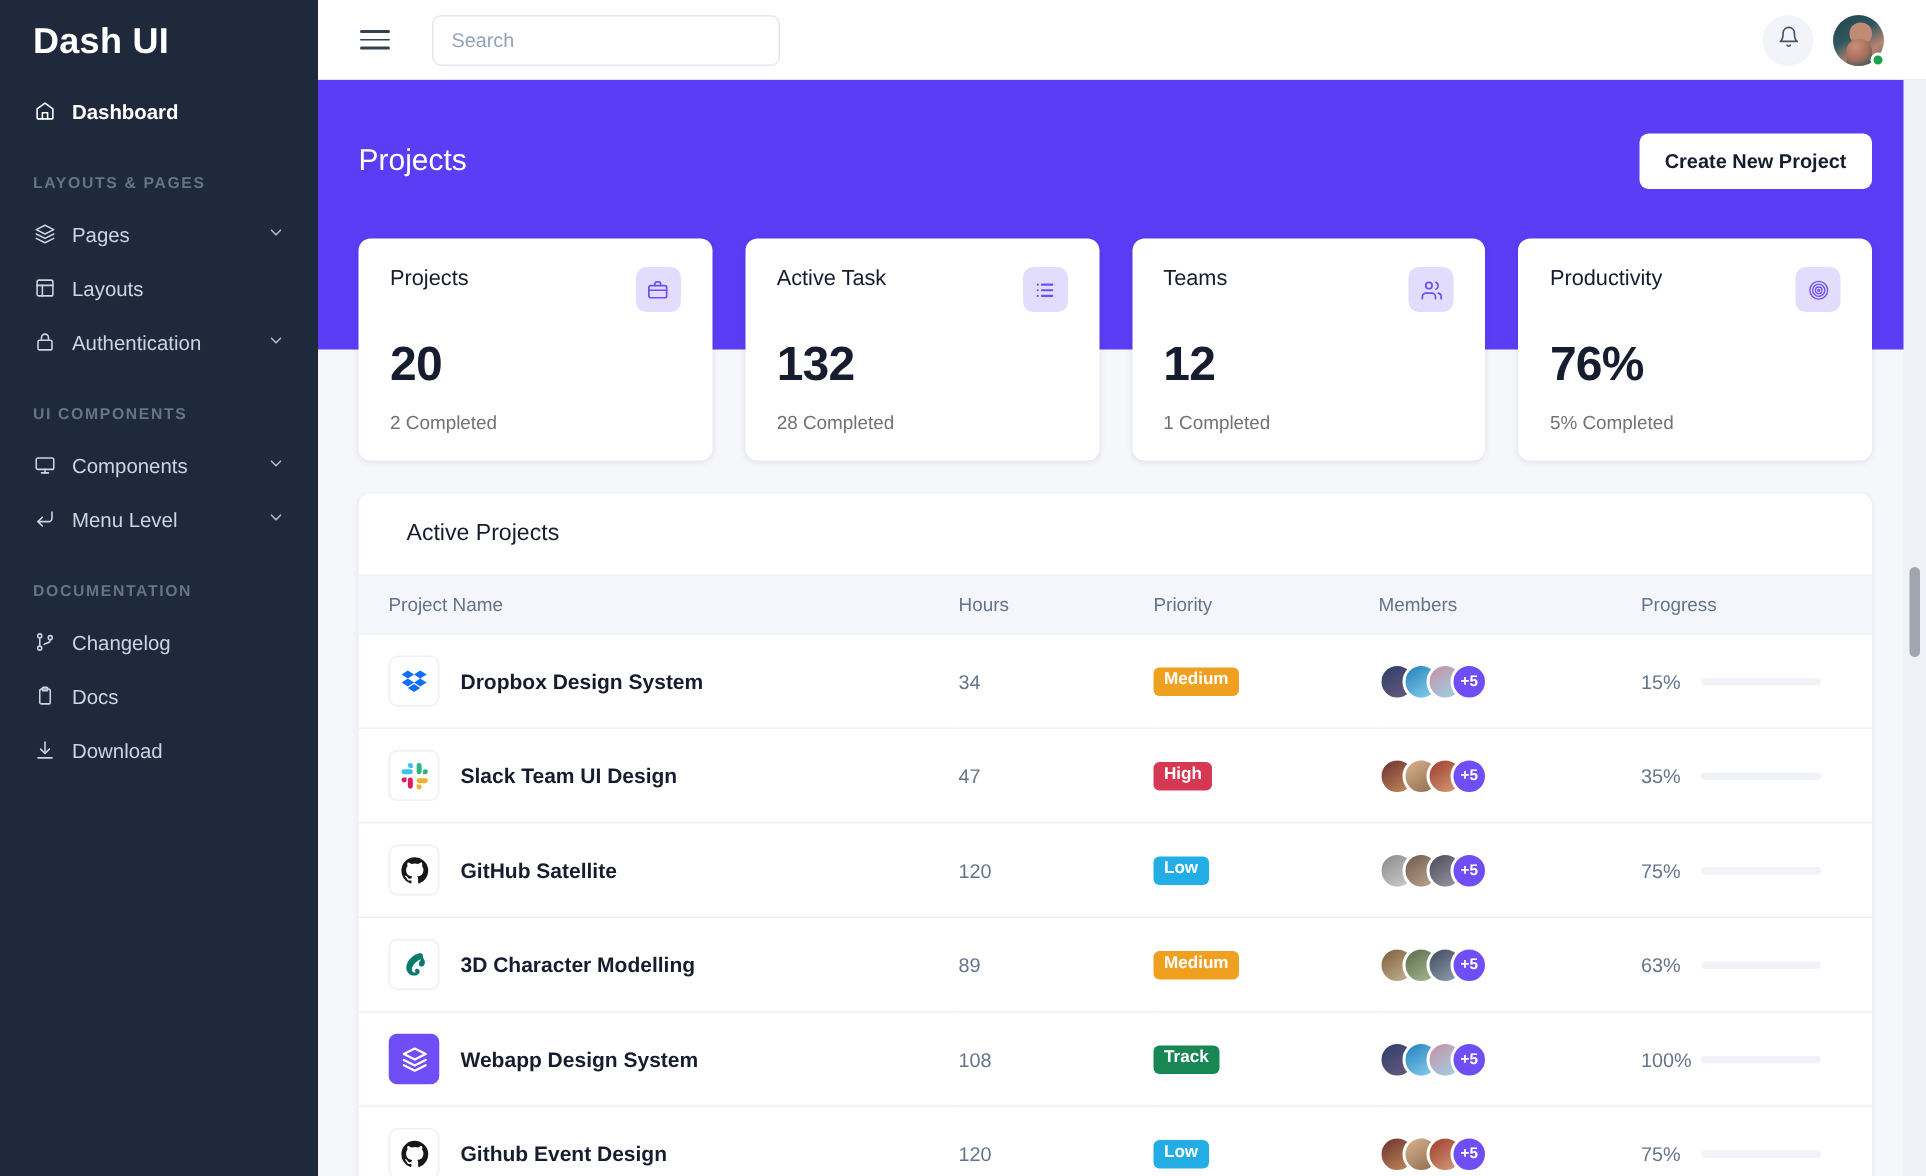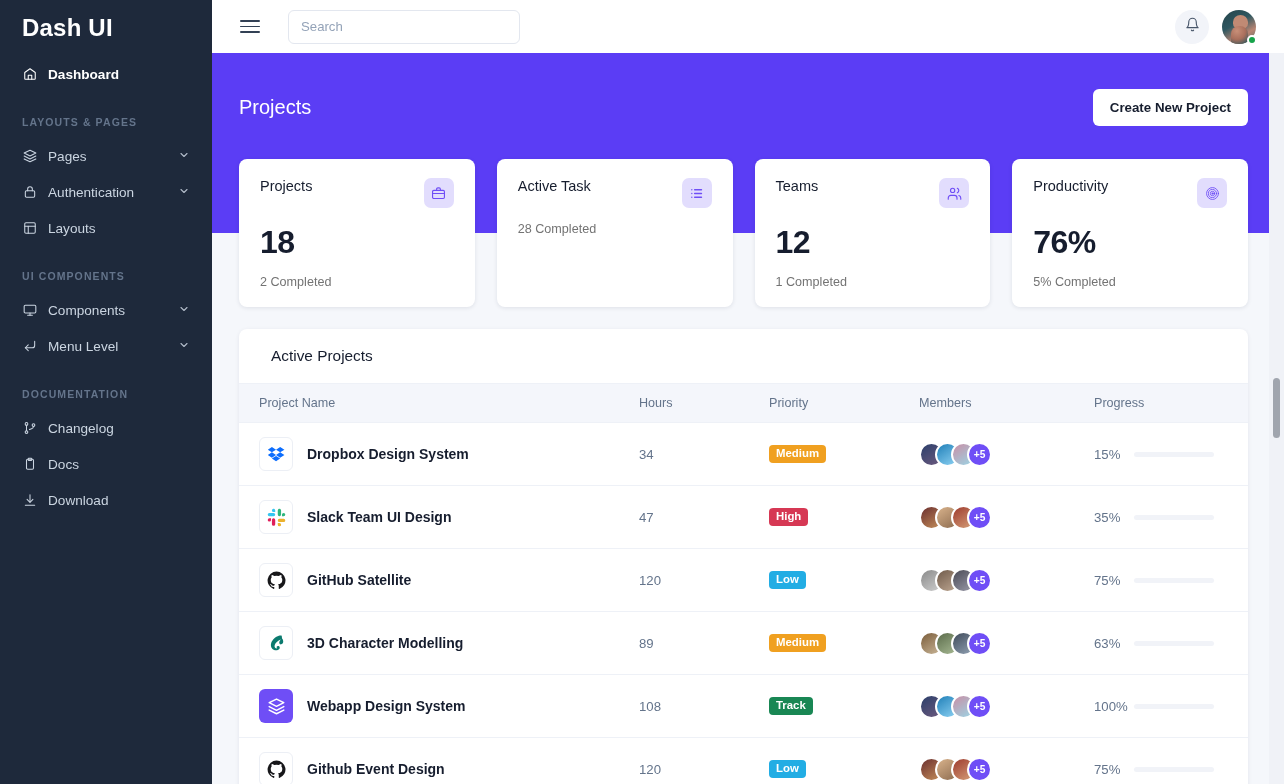--- a/index.html
+++ b/index.html
@@ -263,38 +263,38 @@
             </svg>
           </span>
           <span class="lbl">Pages</span>
           <span><svg class="chev" viewBox="0 0 24 24" fill="none" stroke="#cbd5e1" stroke-width="2.2" stroke-linecap="round" stroke-linejoin="round">
               <path d="M6 9l6 6 6-6"></path>
             </svg></span>
         </div>
         <div class="nav-item">
           <span class="ic">
             <svg viewBox="0 0 24 24" fill="none" stroke="currentColor" stroke-width="1.8" stroke-linecap="round" stroke-linejoin="round">
+              <rect x="3" y="3" width="18" height="18" rx="2"></rect>
+              <path d="M3 9h18"></path>
+              <path d="M9 9v12"></path>
+            </svg>
+          </span>
+          <span class="lbl">Layouts</span>
+        </div>
+        <div class="nav-item">
+          <span class="ic">
+            <svg viewBox="0 0 24 24" fill="none" stroke="currentColor" stroke-width="1.8" stroke-linecap="round" stroke-linejoin="round">
               <rect x="4" y="10" width="16" height="11" rx="2"></rect>
               <path d="M8 10V7a4 4 0 0 1 8 0v3"></path>
             </svg>
           </span>
           <span class="lbl">Authentication</span>
           <span><svg class="chev" viewBox="0 0 24 24" fill="none" stroke="#cbd5e1" stroke-width="2.2" stroke-linecap="round" stroke-linejoin="round">
               <path d="M6 9l6 6 6-6"></path>
             </svg></span>
-        </div>
-        <div class="nav-item">
-          <span class="ic">
-            <svg viewBox="0 0 24 24" fill="none" stroke="currentColor" stroke-width="1.8" stroke-linecap="round" stroke-linejoin="round">
-              <rect x="3" y="3" width="18" height="18" rx="2"></rect>
-              <path d="M3 9h18"></path>
-              <path d="M9 9v12"></path>
-            </svg>
-          </span>
-          <span class="lbl">Layouts</span>
         </div>
         <div class="nav-group-label">UI COMPONENTS</div>
         <div class="nav-item">
           <span class="ic">
             <svg viewBox="0 0 24 24" fill="none" stroke="currentColor" stroke-width="1.8" stroke-linecap="round" stroke-linejoin="round">
               <rect x="2" y="4" width="20" height="13" rx="2"></rect>
               <path d="M8 21h8"></path>
               <path d="M12 17v4"></path>
             </svg>
           </span>
@@ -390,37 +390,38 @@
               <div class="stat-top">
                 <span class="stat-label">Projects</span>
                 <span class="stat-ic" style="color:#6f4ef6">
                   <svg viewBox="0 0 24 24" fill="none" stroke="currentColor" stroke-width="1.8" stroke-linecap="round" stroke-linejoin="round">
                     <rect x="2.5" y="7" width="19" height="13" rx="2"></rect>
                     <path d="M9 7V5a2 2 0 0 1 2-2h2a2 2 0 0 1 2 2v2"></path>
                     <path d="M2.5 12h19"></path>
                   </svg>
                 </span>
               </div>
-              <div class="stat-value">18</div>
+              <div class="stat-value">20</div>
               <div class="stat-sub">2 Completed</div>
             </div>
             <div class="stat-card">
               <div class="stat-top">
                 <span class="stat-label">Active Task</span>
                 <span class="stat-ic" style="color:#6f4ef6">
                   <svg viewBox="0 0 24 24" fill="none" stroke="currentColor" stroke-width="2.2" stroke-linecap="round" stroke-linejoin="round">
                     <path d="M9 6h11"></path>
                     <path d="M9 12h11"></path>
                     <path d="M9 18h11"></path>
                     <path d="M4.5 6h.01"></path>
                     <path d="M4.5 12h.01"></path>
                     <path d="M4.5 18h.01"></path>
                   </svg>
                 </span>
               </div>
+              <div class="stat-value">132</div>
               <div class="stat-sub">28 Completed</div>
             </div>
             <div class="stat-card">
               <div class="stat-top">
                 <span class="stat-label">Teams</span>
                 <span class="stat-ic" style="color:#6f4ef6">
                   <svg viewBox="0 0 24 24" fill="none" stroke="currentColor" stroke-width="1.8" stroke-linecap="round" stroke-linejoin="round">
                     <path d="M16 21v-2a4 4 0 0 0-4-4H6a4 4 0 0 0-4 4v2"></path>
                     <circle cx="9" cy="7" r="3.4"></circle>
                     <path d="M22 21v-2a4 4 0 0 0-3-3.87"></path>

